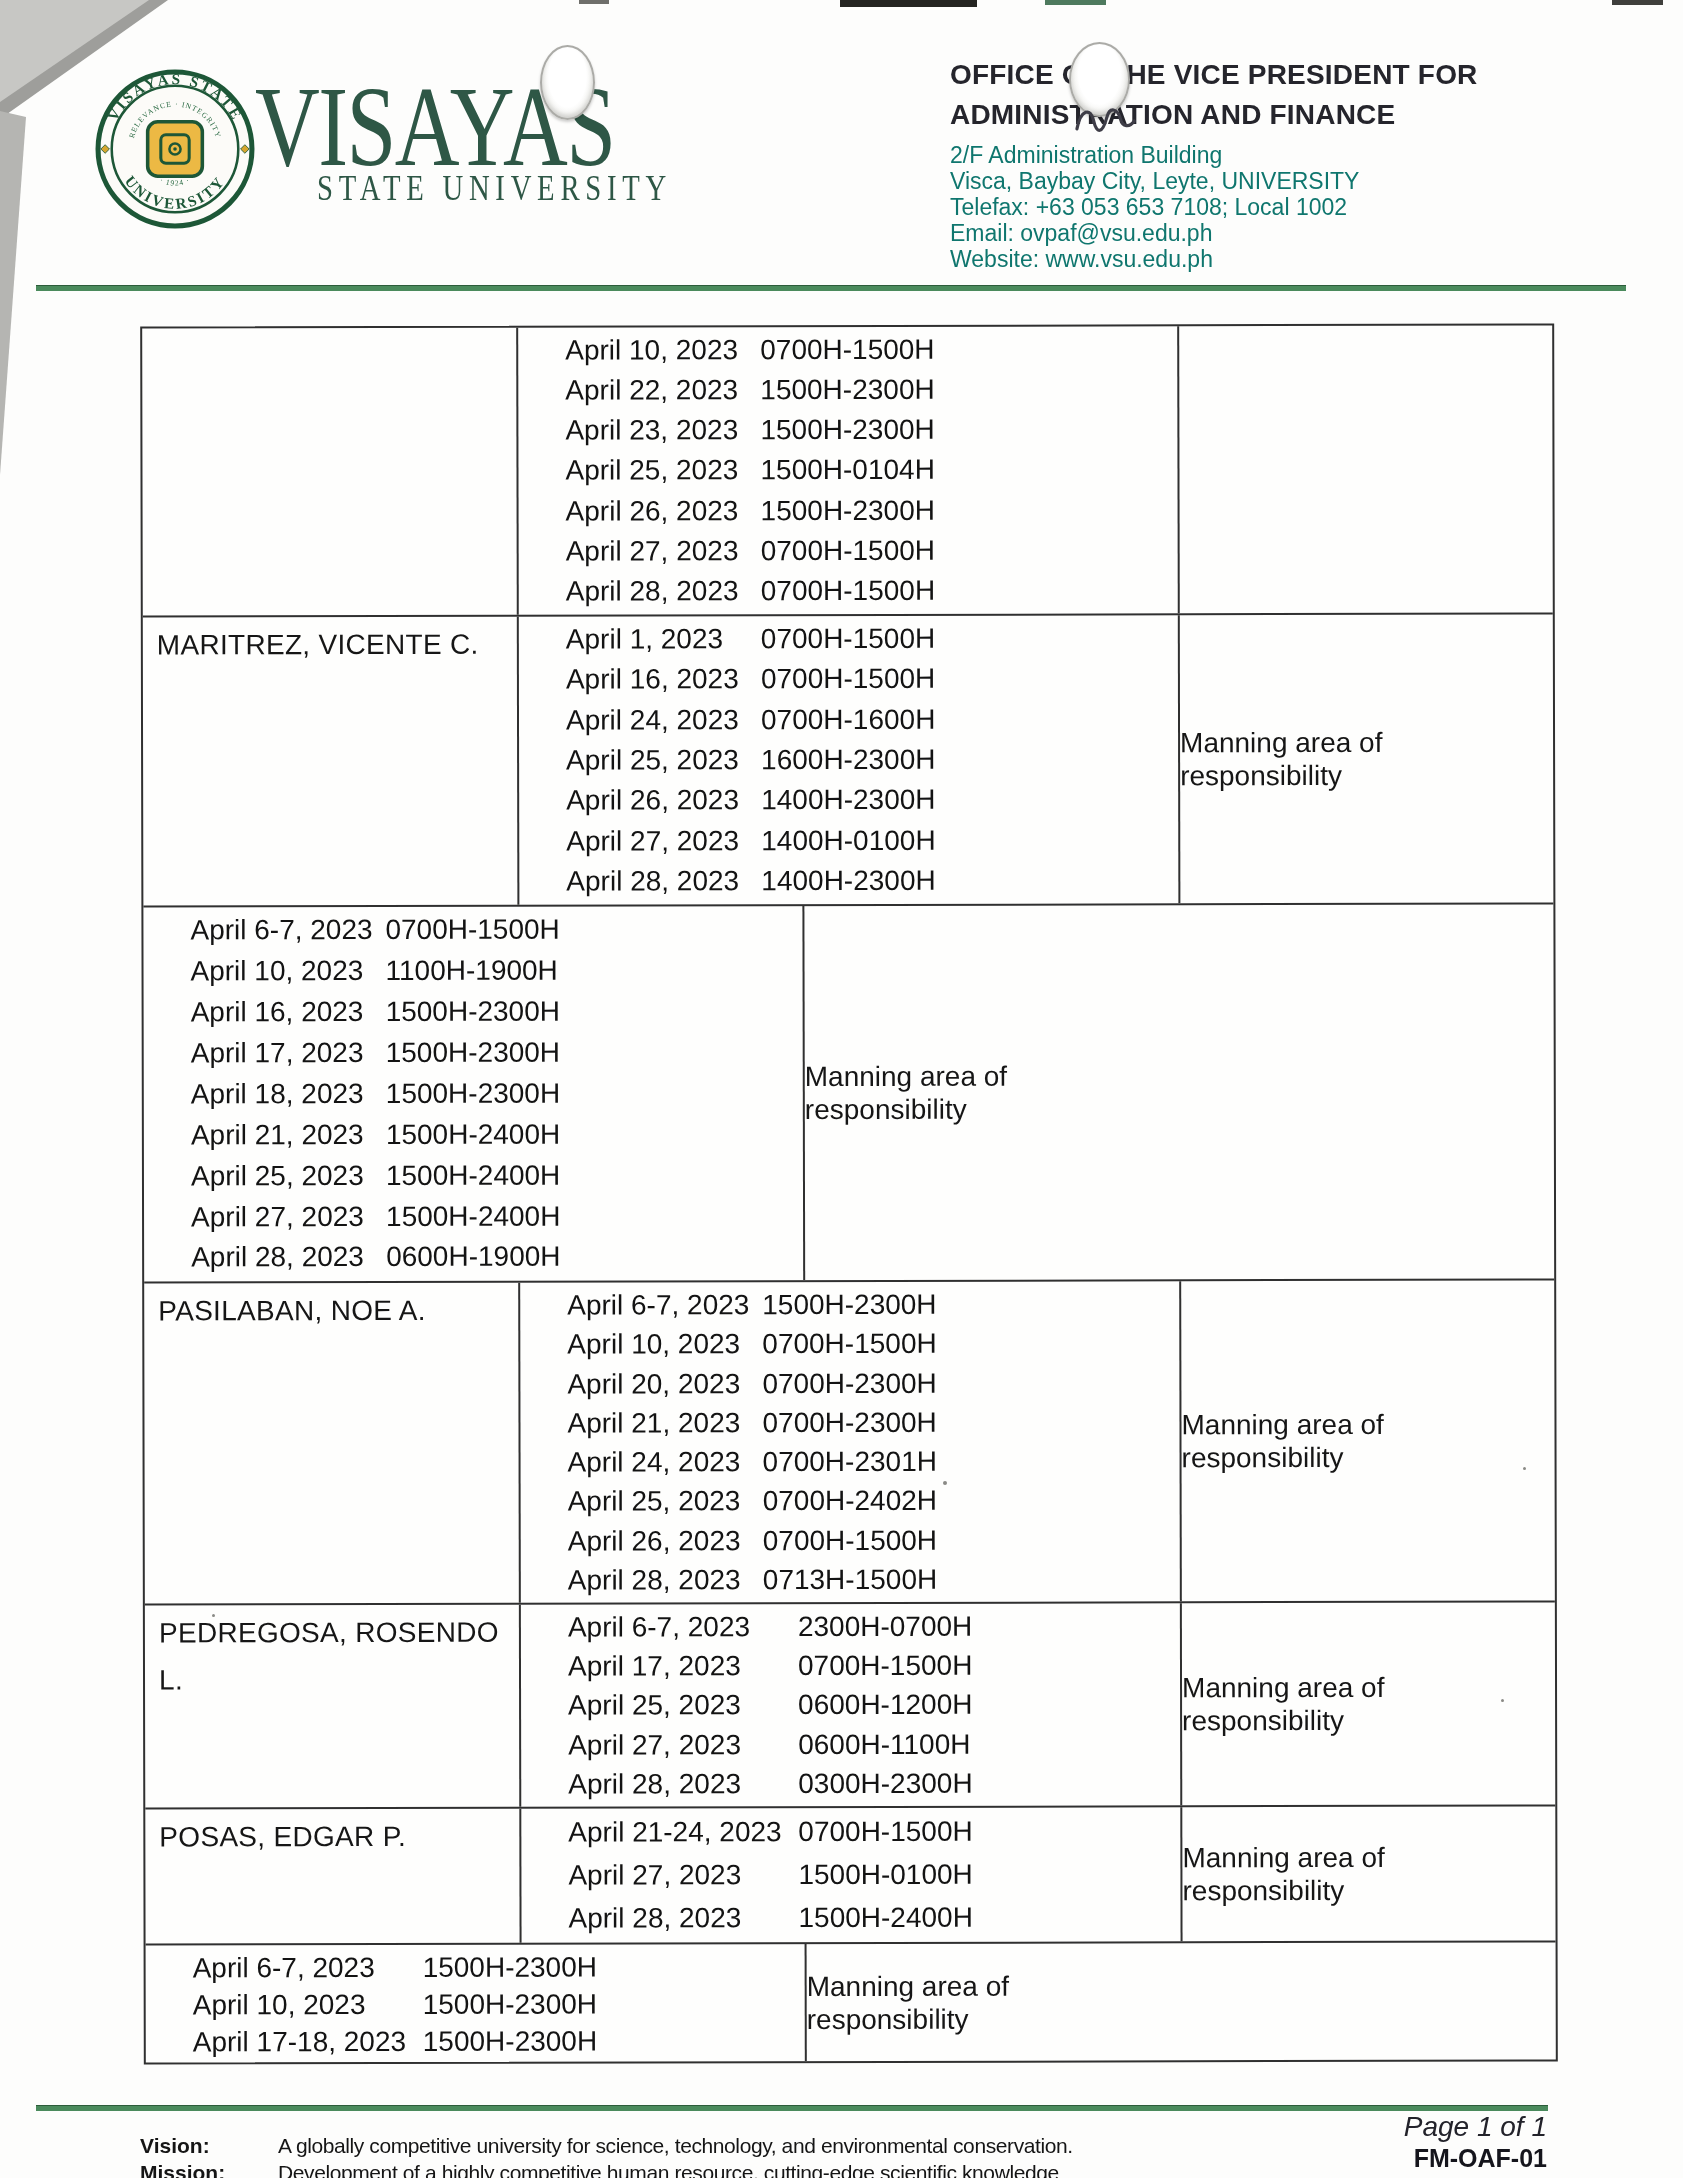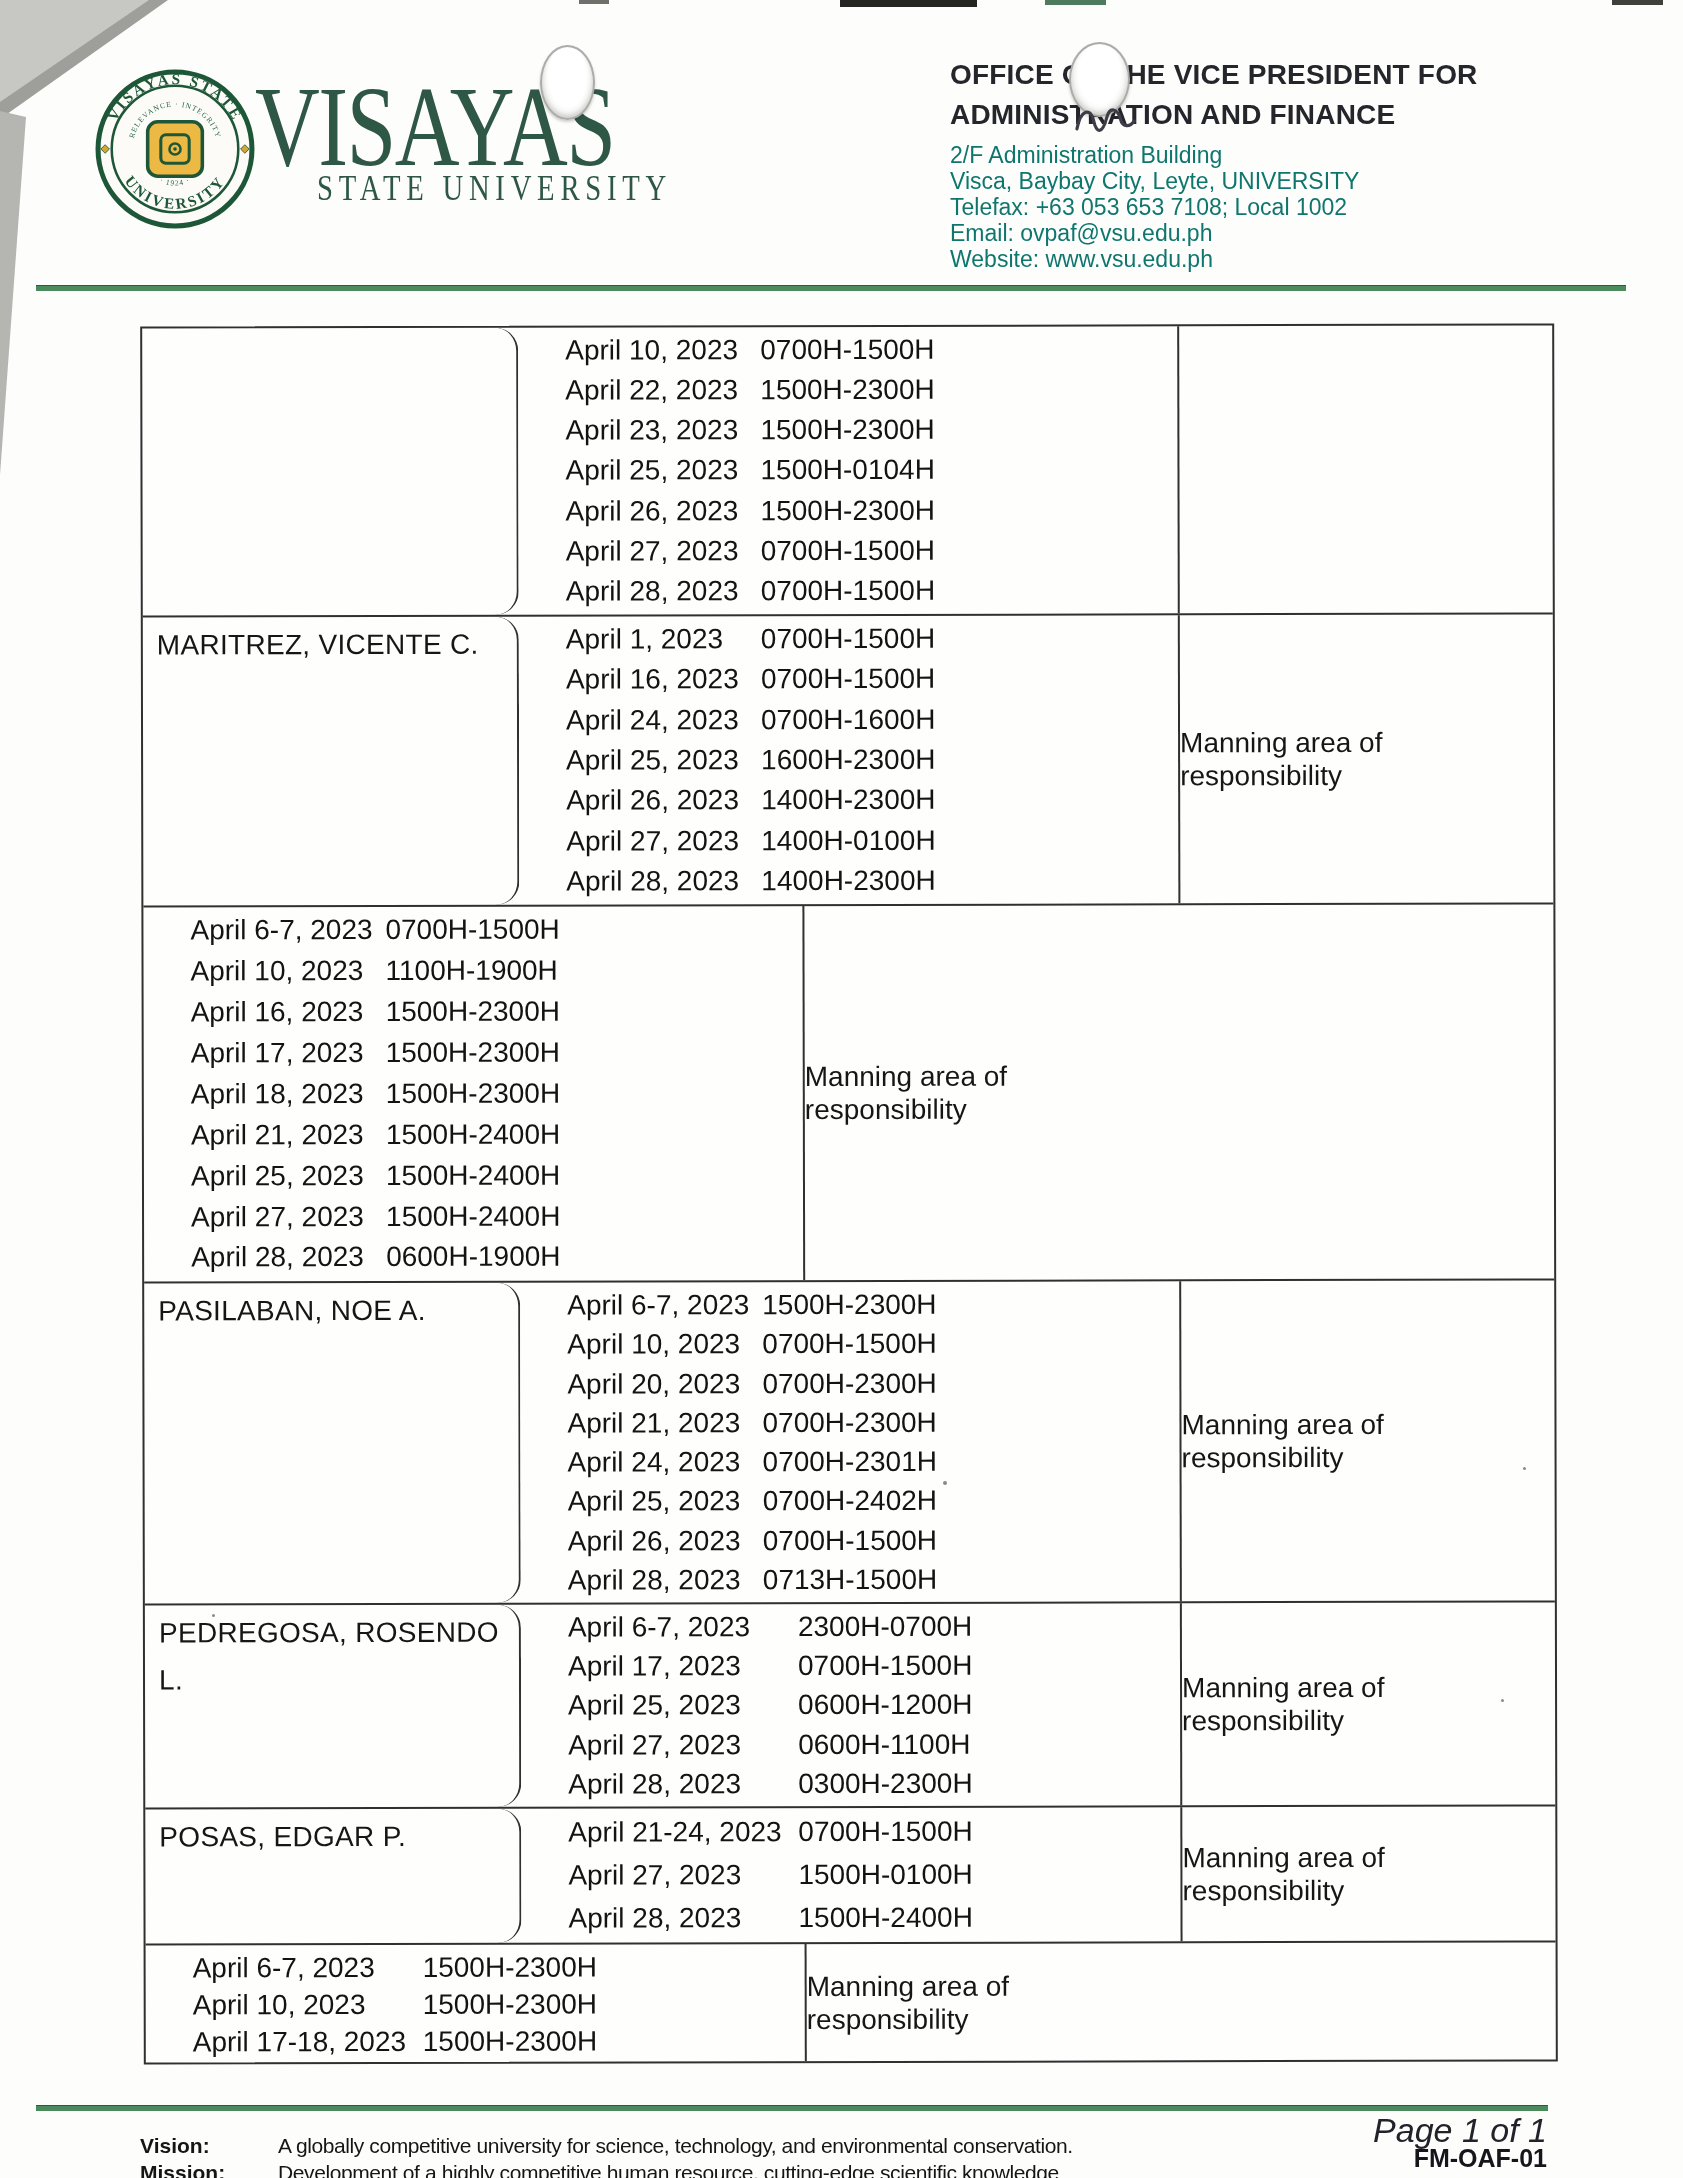--- a/index.html
+++ b/index.html
@@ -21,35 +21,35 @@
   .rule{position:absolute;background:#4a8a5c;height:5px;border-top:1px solid #2c5c3a;}
   .rule-top{left:36px;top:285px;width:1590px;}
   .rule-bottom{left:36px;top:2105px;width:1512px;}
 
   
   .sched{position:absolute;left:142px;top:325px;width:1410px;border:2.5px solid #303030;
          transform:rotate(-0.12deg);background:#fefefd;}
   .blk{display:flex;box-sizing:border-box;}
   .blk + .blk{border-top:2px solid #303030;}
   .cell-name{width:376px;box-sizing:border-box;border-right:2px solid #303030;
-             padding:4px 8px 0 14px;font-size:28px;letter-spacing:0.3px;line-height:47px;color:#161616;border-radius:23px;}
+             padding:4px 8px 0 14px;font-size:28px;letter-spacing:0.3px;line-height:47px;color:#161616;}
   .cell-dt{width:661px;box-sizing:border-box;border-right:2px solid #303030;
            display:flex;flex-direction:column;justify-content:space-around;padding:3px 0;}
   .srow{position:relative;height:40px;line-height:40px;font-size:28px;color:#131313;}
   .sdate{position:absolute;left:30px;white-space:nowrap;margin-left:17px;}
   .stime{position:absolute;left:242px;white-space:nowrap;}
   .cell-dt.late .stime{left:277px;}
   .cell-remarks{flex:1;display:flex;align-items:center;box-sizing:border-box;}
   .rtext{display:inline-block;width:233px;font-size:28px;line-height:33px;color:#161616;}
 
   
   .f-label{position:absolute;left:140px;font-weight:bold;font-size:21px;color:#151515;}
   .f-text{position:absolute;left:278px;font-size:21px;letter-spacing:-0.4px;color:#151515;white-space:nowrap;}
   .page-note{position:absolute;left:1228px;top:2111px;width:319px;text-align:right;
-             font-style:italic;font-size:34px;color:#22222a;}
+             font-style:italic;font-size:28px;color:#22222a;}
   .form-code{position:absolute;left:1228px;top:2144px;width:319px;text-align:right;
              font-weight:bold;font-size:25px;color:#15151c;}
 
   
   .wedge1{position:absolute;left:0;top:0;width:168px;height:119px;background:#9e9e9b;
           clip-path:polygon(0 0,168px 0,0 119px);z-index:6;}
   .wedge2{position:absolute;left:0;top:0;width:149px;height:102px;background:#c7c7c4;
           clip-path:polygon(0 0,149px 0,0 102px);z-index:6;}
   .sliver{position:absolute;left:0;top:111px;width:26px;height:364px;background:#b5b5b2;
           clip-path:polygon(0 0,26px 6px,0 100%);z-index:6;}

